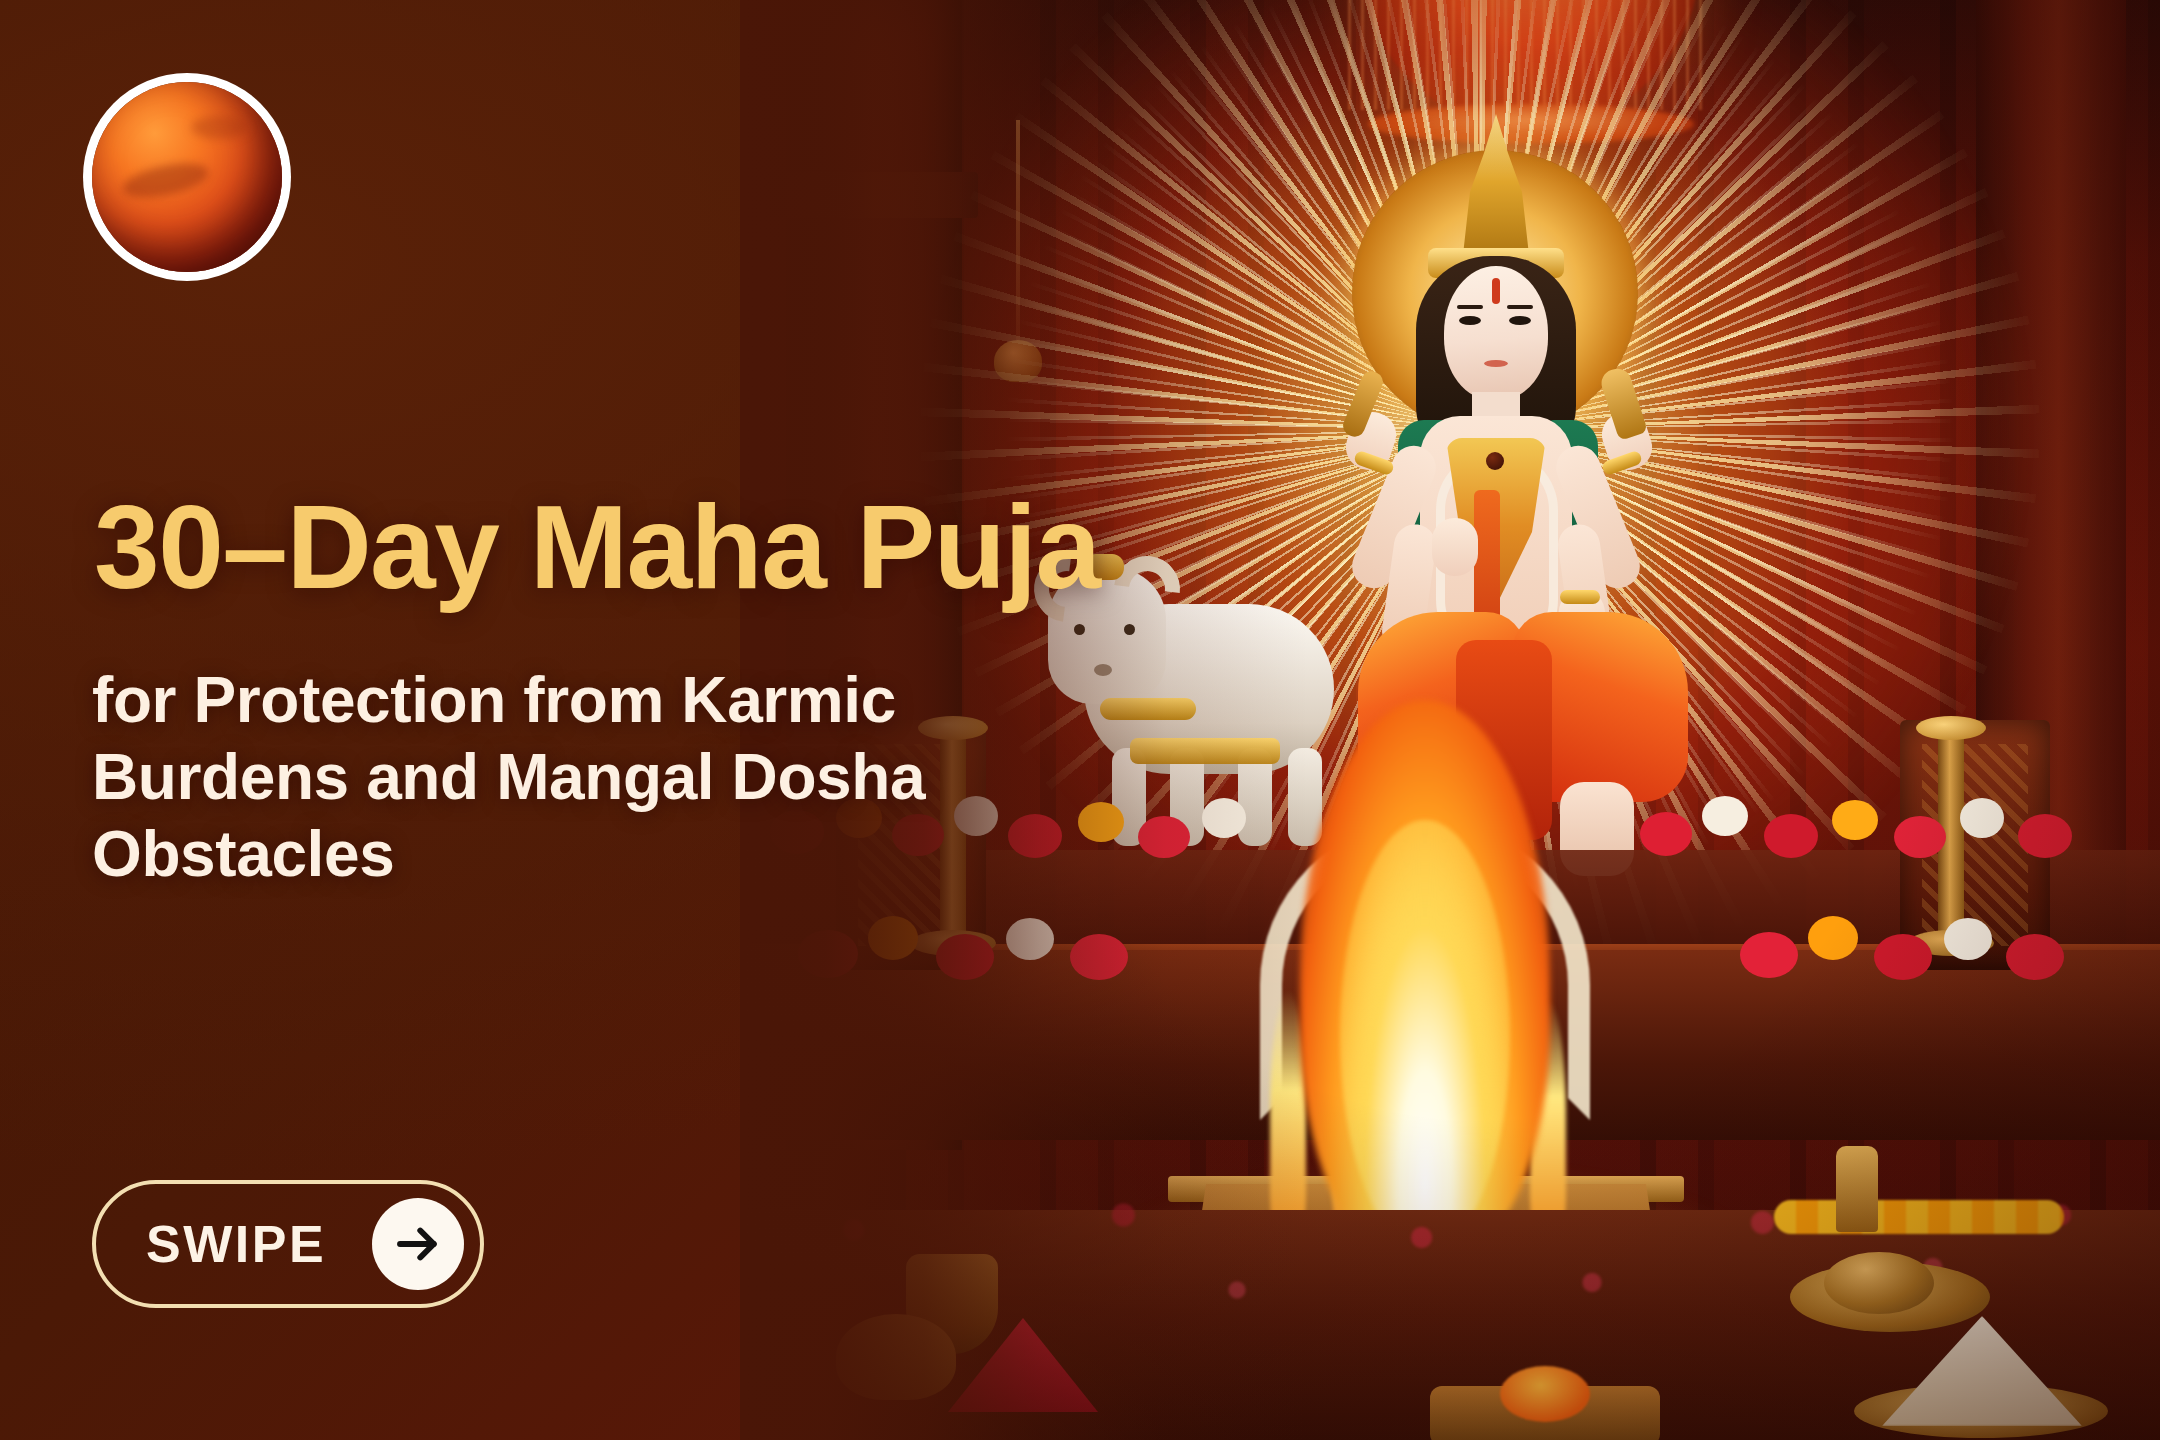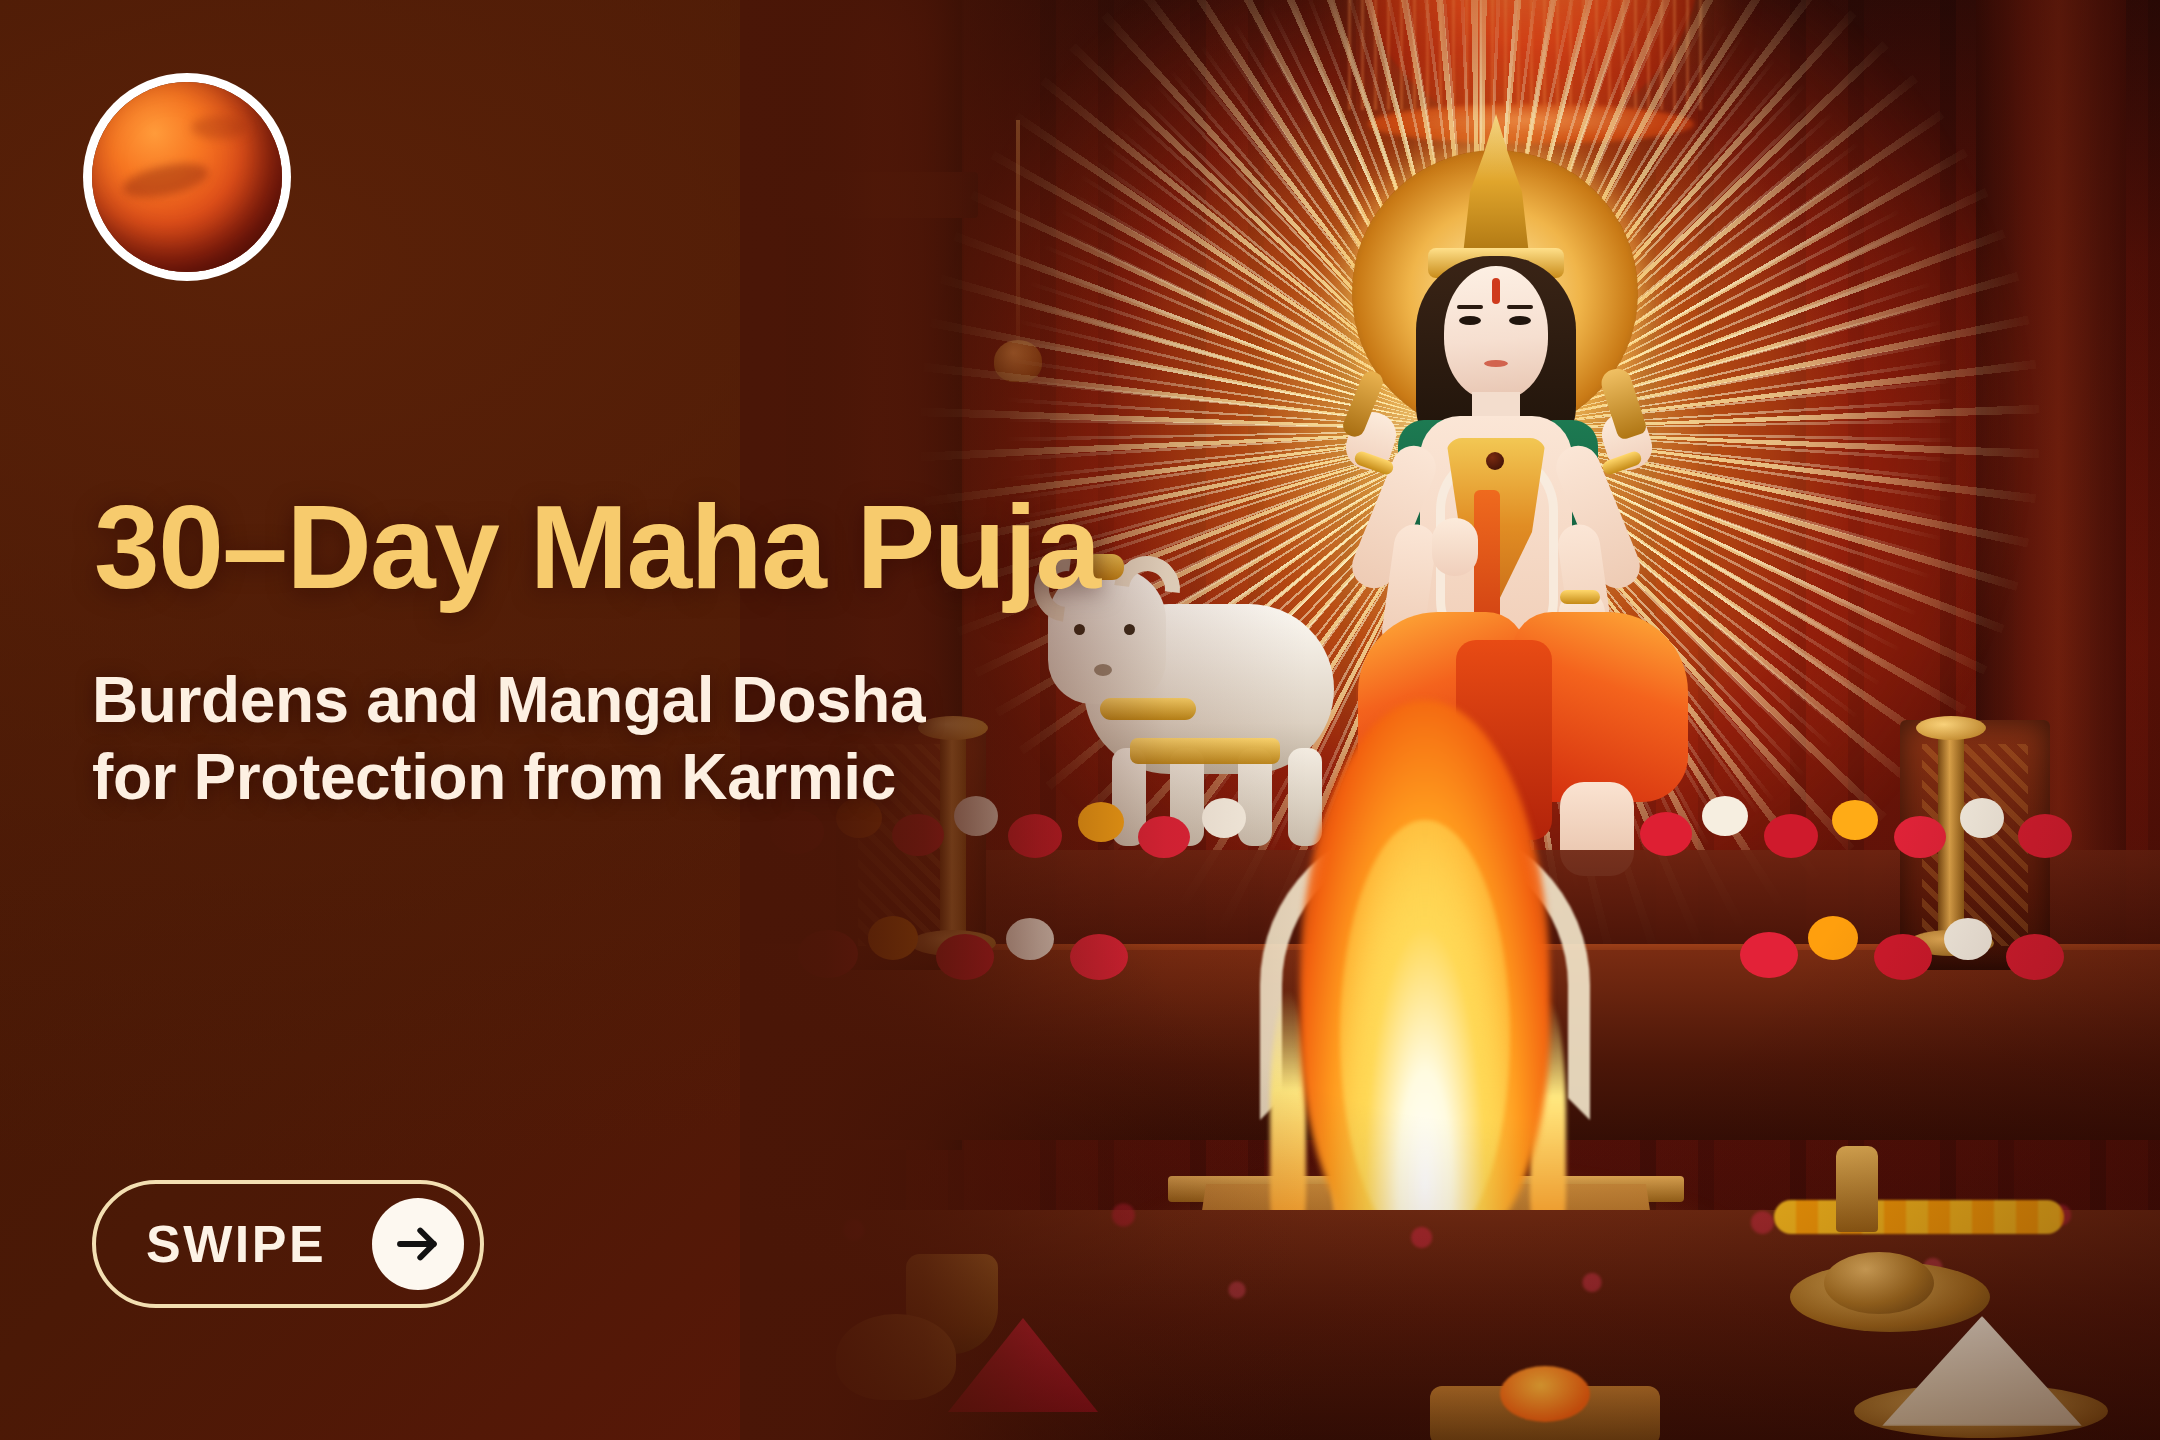--- a/index.html
+++ b/index.html
@@ -482,22 +482,23 @@
 
   <div class="overlay">
 
     <div class="badge-wrap">
       <div class="mars"></div>
     </div>
 
     <div class="headline">30–Day Maha Puja</div>
 
     <div class="subhead">
+      <div>for Protection from Karmic</div>
       <div>Burdens and Mangal Dosha</div>
-      <div>for Protection from Karmic</div>
+      <div>Obstacles</div>
     </div>
 
     <div class="swipe">
       <span class="swipe-label">SWIPE</span>
       <span class="swipe-circle">
         <svg viewBox="0 0 24 24" fill="none" stroke="#121212" stroke-width="2.6" stroke-linecap="round" stroke-linejoin="round" aria-hidden="true">
           <line x1="4" y1="12" x2="19" y2="12"></line>
           <polyline points="13,6 19,12 13,18"></polyline>
         </svg>
       </span>

